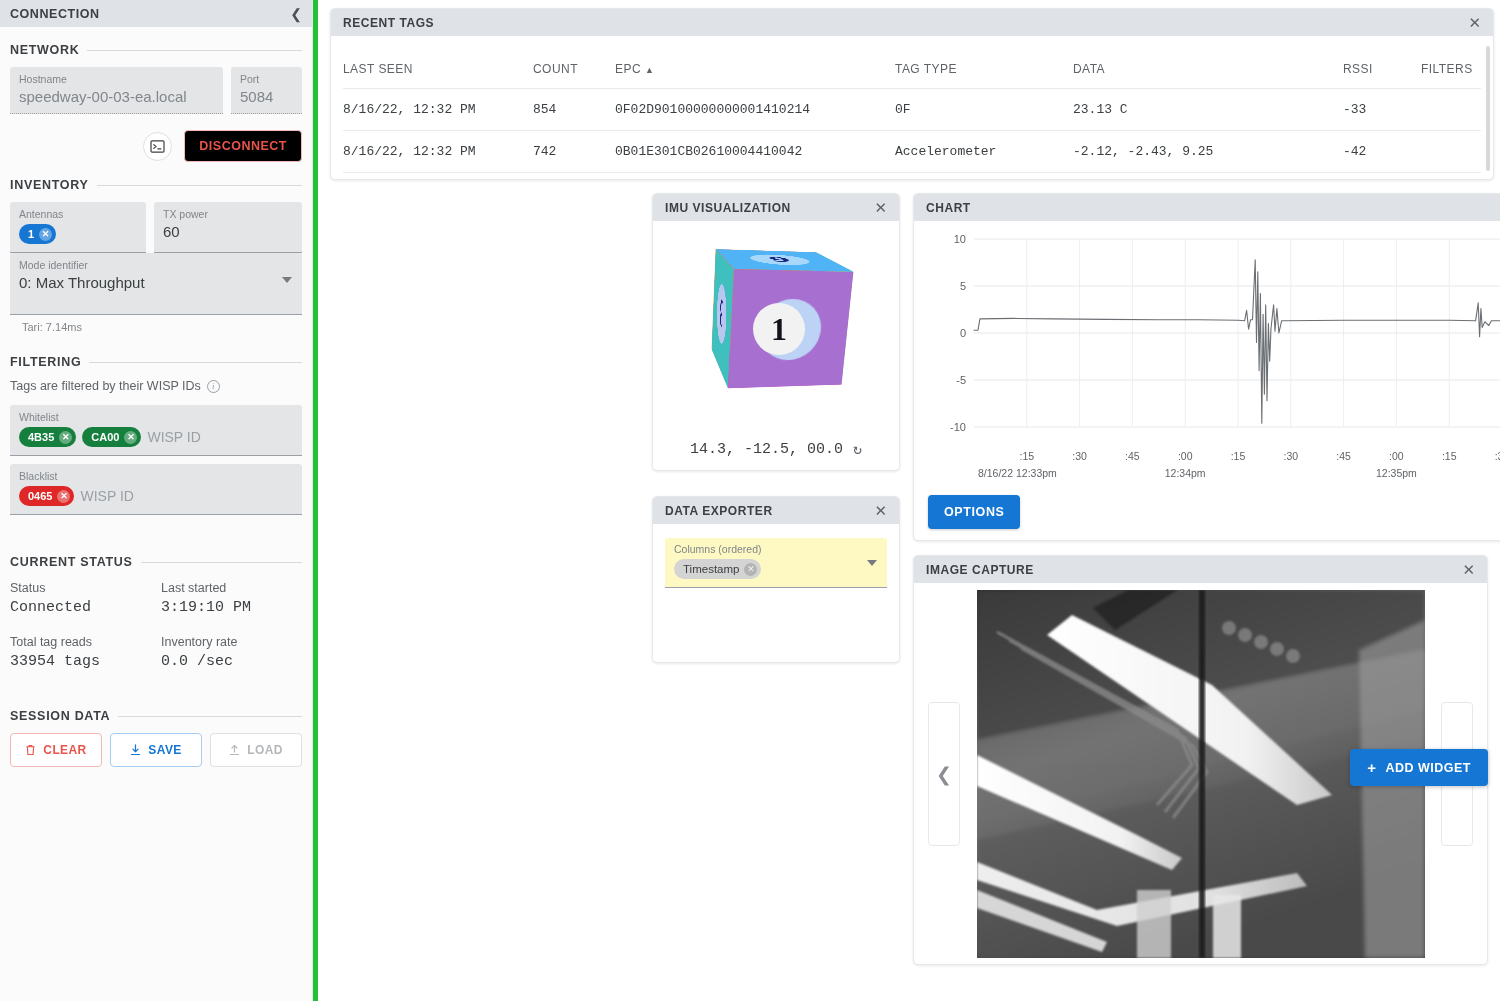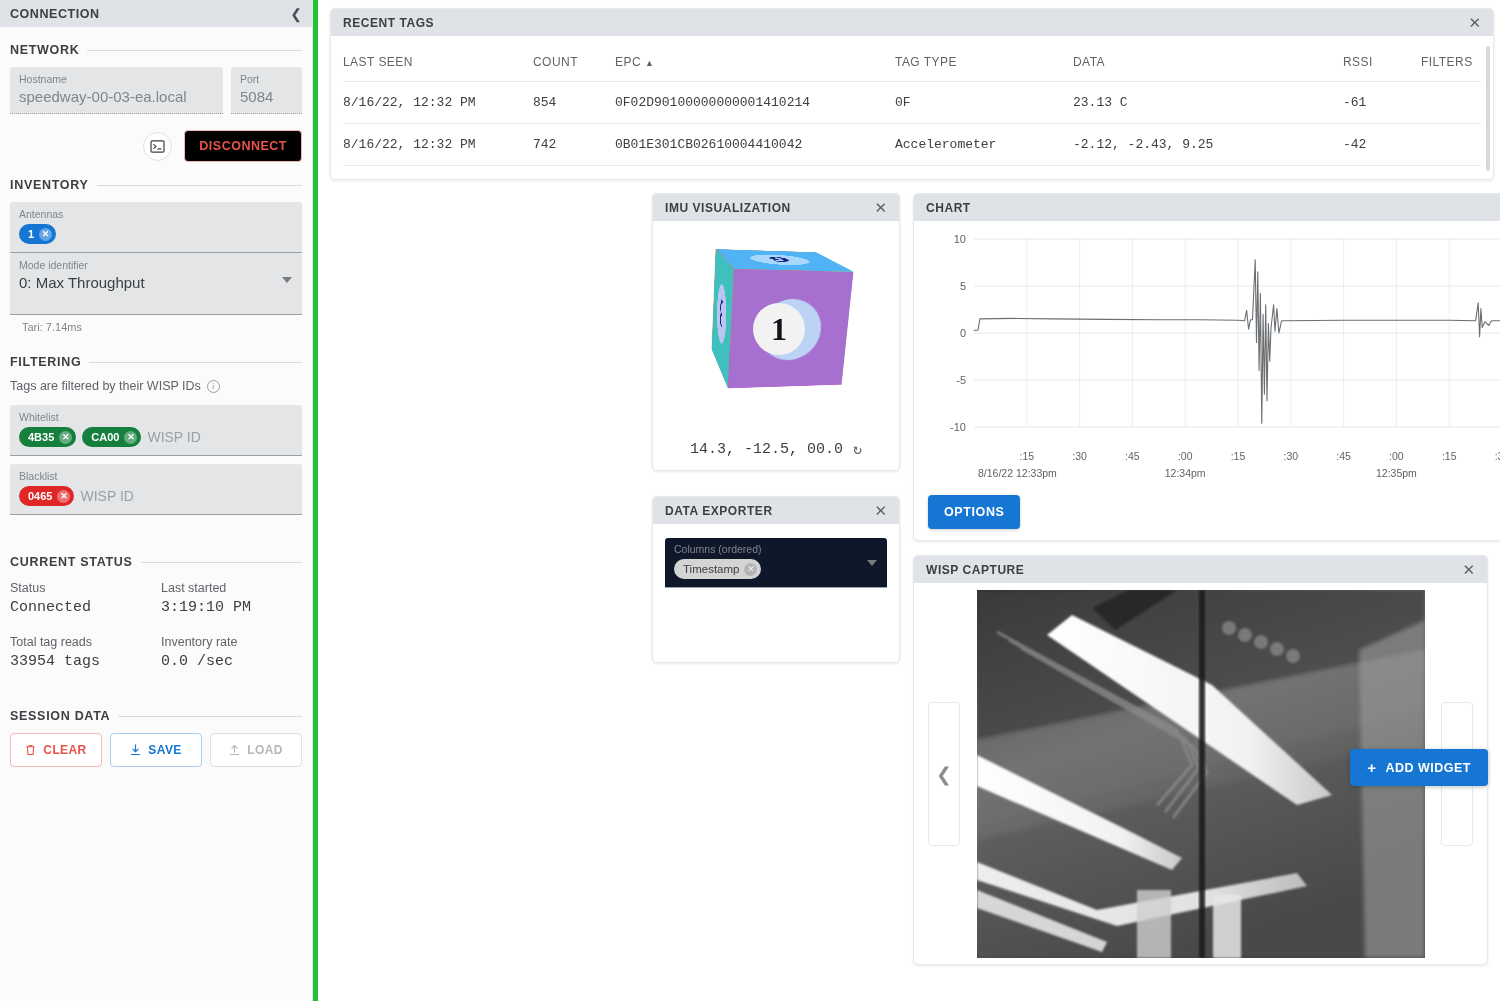--- a/index.html
+++ b/index.html
@@ -77,21 +77,21 @@
 
   .panel { background:#fff; border:1px solid #e6e8ea; border-radius:5px;
            box-shadow:0 1px 3px rgba(0,0,0,.09); overflow:hidden; }
   .p-head { height:27px; background:#dfe2e7; display:flex; align-items:center; justify-content:space-between;
             padding:0 12px; }
   .p-head .t { font-size:12px; font-weight:bold; letter-spacing:.55px; color:#3c4043; }
   .p-head .x { font-size:15px; color:#5f6368; cursor:pointer; line-height:1; }
 
   
   #recent-tags { position:absolute; left:12px; top:8px; width:1164px; height:172px; }
-  .tags-body { padding:5px 12px; position:relative; height:145px; }
+  .tags-body { padding:12px 12px; position:relative; height:145px; }
   table.tags { width:100%; border-collapse:collapse; table-layout:fixed; }
   table.tags th { text-align:left; font-size:12px; color:#5f6368; font-weight:normal; letter-spacing:.45px;
                   padding:14px 0 12px; border-bottom:1px solid #e8eaed; }
   table.tags td { font-size:13px; color:#3c4043; font-family:"Liberation Mono",monospace;
                   padding:13px 0; border-bottom:1px solid #e8eaed; }
   .sort-caret { font-size:9px; margin-left:4px; color:#5f6368; }
   .vscroll { position:absolute; right:3px; top:10px; width:4px; height:125px; background:#d6d8da; border-radius:2px; }
 
   
   #imu { position:absolute; left:334px; top:193px; width:248px; height:278px; }
@@ -117,21 +117,21 @@
   .f-left  { background:#8ddc6a; transform:rotateY(-90deg) translateZ(55px); }
   .f-left .dot { background:#d9f3c8; }
   .f-top   { background:#e63fa0; transform:rotateX(90deg) translateZ(55px); }
   .f-top .dot { background:#ffffff; }
   .f-bottom{ background:#4fb3f6; transform:rotateX(-90deg) translateZ(55px); }
   .f-bottom .dot { background:#a7d8fb; }
 
   
   #exporter { position:absolute; left:334px; top:496px; width:248px; height:167px; }
   .exp-body { padding:14px 12px 12px; }
-  .sel-field { background:#0f172a; border-bottom:1px solid #9aa0a6; border-radius:3px 3px 0 0;
+  .sel-field { background:#fef9c3; border-bottom:1px solid #9aa0a6; border-radius:3px 3px 0 0;
                padding:5px 9px 8px; position:relative; }
   .sel-caret { position:absolute; right:10px; top:22px; border-left:5px solid transparent;
                border-right:5px solid transparent; border-top:6px solid #777b7f; }
   .exp-btn-row { display:flex; justify-content:flex-end; margin-top:16px; }
 
   
   #chart { position:absolute; left:595px; top:193px; width:889px; height:348px; }
   .chart-body { position:relative; height:320px; padding:10px 14px 0; }
   .chart-svg-wrap { position:relative; width:100%; height:215px; }
   .chart-footer { position:absolute; left:14px; bottom:12px; right:14px; display:flex;
@@ -196,20 +196,24 @@
       </div>
       <div class="row2">
         <div class="field" style="flex:1">
           <div class="flabel">Antennas</div>
           <div style="padding:3px 0 2px">
             <span class="chip blue">
               <span>1</span>
               <span class="x">✕</span>
             </span>
           </div>
+        </div>
+        <div class="field" style="width:148px">
+          <div class="flabel">TX power</div>
+          <div class="fval dark">60</div>
         </div>
       </div>
       <div class="field" style="margin-top:0; padding-bottom:21px">
         <div class="flabel">Mode identifier</div>
         <div class="fval dark">0: Max Throughput</div>
         <span class="sel-caret" style="top:24px"></span>
       </div>
       <div class="tari">Tari: 7.14ms</div>
 
       <div class="sec-head" style="margin-top:22px">
@@ -320,21 +324,21 @@
               <th>FILTERS</th>
             </tr>
           </thead>
           <tbody>
             <tr>
               <td>8/16/22, 12:32 PM</td>
               <td>854</td>
               <td>0F02D90100000000001410214</td>
               <td>0F</td>
               <td>23.13 C</td>
-              <td>-61</td>
+              <td>-33</td>
               <td></td>
             </tr>
             <tr>
               <td>8/16/22, 12:32 PM</td>
               <td>742</td>
               <td>0B01E301CB02610004410042</td>
               <td>Accelerometer</td>
               <td>-2.12, -2.43, 9.25</td>
               <td>-42</td>
               <td></td>
@@ -460,21 +464,21 @@
           </svg>
         <div class="chart-footer">
           <button class="btn-primary">OPTIONS</button>
 
         </div>
       </div>
     </section>
 
     <section class="panel" id="imgcap">
       <div class="p-head">
-        <span class="t">WISP CAPTURE</span>
+        <span class="t">IMAGE CAPTURE</span>
         <span class="x">✕</span>
       </div>
       <div class="imgcap-body">
         <div class="nav-arrow left">❮</div>
         <div class="photo">
           <svg width="448" height="368" viewBox="0 0 448 368">
             <defs>
               <linearGradient id="bgG" x1="0" y1="0" x2="0.4" y2="1">
                 <stop offset="0" stop-color="#2a2a2a"></stop>
                   <stop offset="0.45" stop-color="#787878"></stop>

